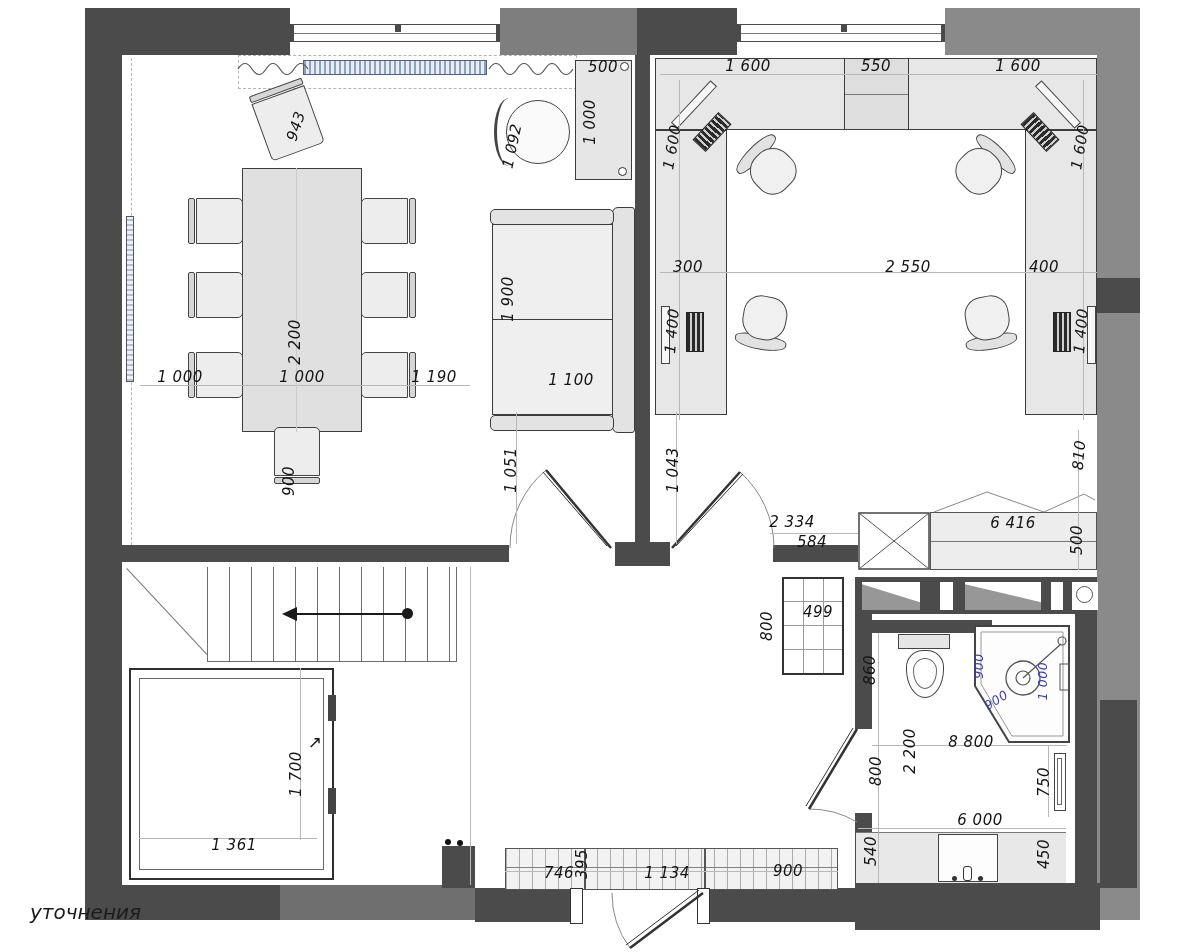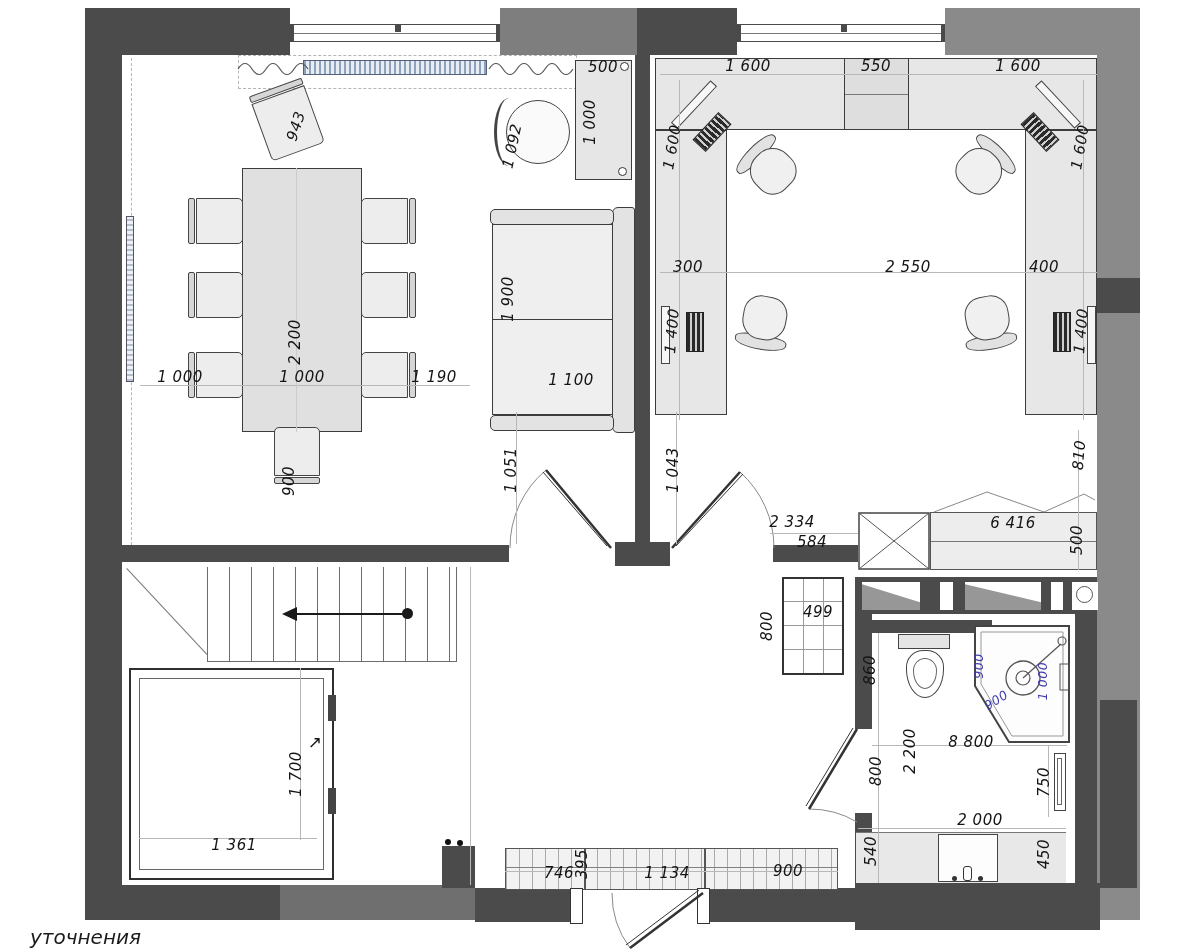--- a/index.html
+++ b/index.html
@@ -313,27 +313,27 @@
       <span class="dim" style="left: 818px; top: 612px; transform: translate(-50%, -50%) rotate(0deg);">499</span>
       <span class="dim" style="left: 767px; top: 626px; transform: translate(-50%, -50%) rotate(-90deg);">800</span>
       <span class="dim" style="left: 870px; top: 670px; transform: translate(-50%, -50%) rotate(-90deg);">860</span>
       <span class="dim blue" style="left: 978px; top: 666px; transform: translate(-50%, -50%) rotate(-90deg);">900</span>
       <span class="dim blue" style="left: 1042px; top: 681px; transform: translate(-50%, -50%) rotate(-90deg);">1 000</span>
       <span class="dim blue" style="left: 996px; top: 700px; transform: translate(-50%, -50%) rotate(-32deg);">900</span>
       <span class="dim" style="left: 910px; top: 751px; transform: translate(-50%, -50%) rotate(-90deg);">2 200</span>
       <span class="dim" style="left: 971px; top: 742px; transform: translate(-50%, -50%) rotate(0deg);">8 800</span>
       <span class="dim" style="left: 876px; top: 771px; transform: translate(-50%, -50%) rotate(-90deg);">800</span>
       <span class="dim" style="left: 1044px; top: 782px; transform: translate(-50%, -50%) rotate(-90deg);">750</span>
-      <span class="dim" style="left: 980px; top: 820px; transform: translate(-50%, -50%) rotate(0deg);">2 000</span>
+      <span class="dim" style="left: 980px; top: 820px; transform: translate(-50%, -50%) rotate(0deg);">6 000</span>
       <span class="dim" style="left: 871px; top: 851px; transform: translate(-50%, -50%) rotate(-90deg);">540</span>
       <span class="dim" style="left: 1044px; top: 854px; transform: translate(-50%, -50%) rotate(-90deg);">450</span>
       <span class="dim" style="left: 296px; top: 774px; transform: translate(-50%, -50%) rotate(-90deg);">1 700</span>
       <span class="dim" style="left: 315px; top: 742px; transform: translate(-50%, -50%) rotate(0deg); font-size: 17px;">↗</span>
       <span class="dim" style="left: 234px; top: 845px; transform: translate(-50%, -50%) rotate(0deg);">1 361</span>
       <span class="dim" style="left: 559px; top: 873px; transform: translate(-50%, -50%) rotate(0deg);">746</span>
       <span class="dim" style="left: 582px; top: 864px; transform: translate(-50%, -50%) rotate(-90deg);">395</span>
       <span class="dim" style="left: 667px; top: 873px; transform: translate(-50%, -50%) rotate(0deg);">1 134</span>
       <span class="dim" style="left: 788px; top: 871px; transform: translate(-50%, -50%) rotate(0deg);">900</span>
     </div>
 
-  <div class="note" style="left:30px;top:925px;">уточнения</div>
+  <div class="note" style="left:30px;top:900px;">уточнения</div>
 
 </div>
 
 </body></html>

